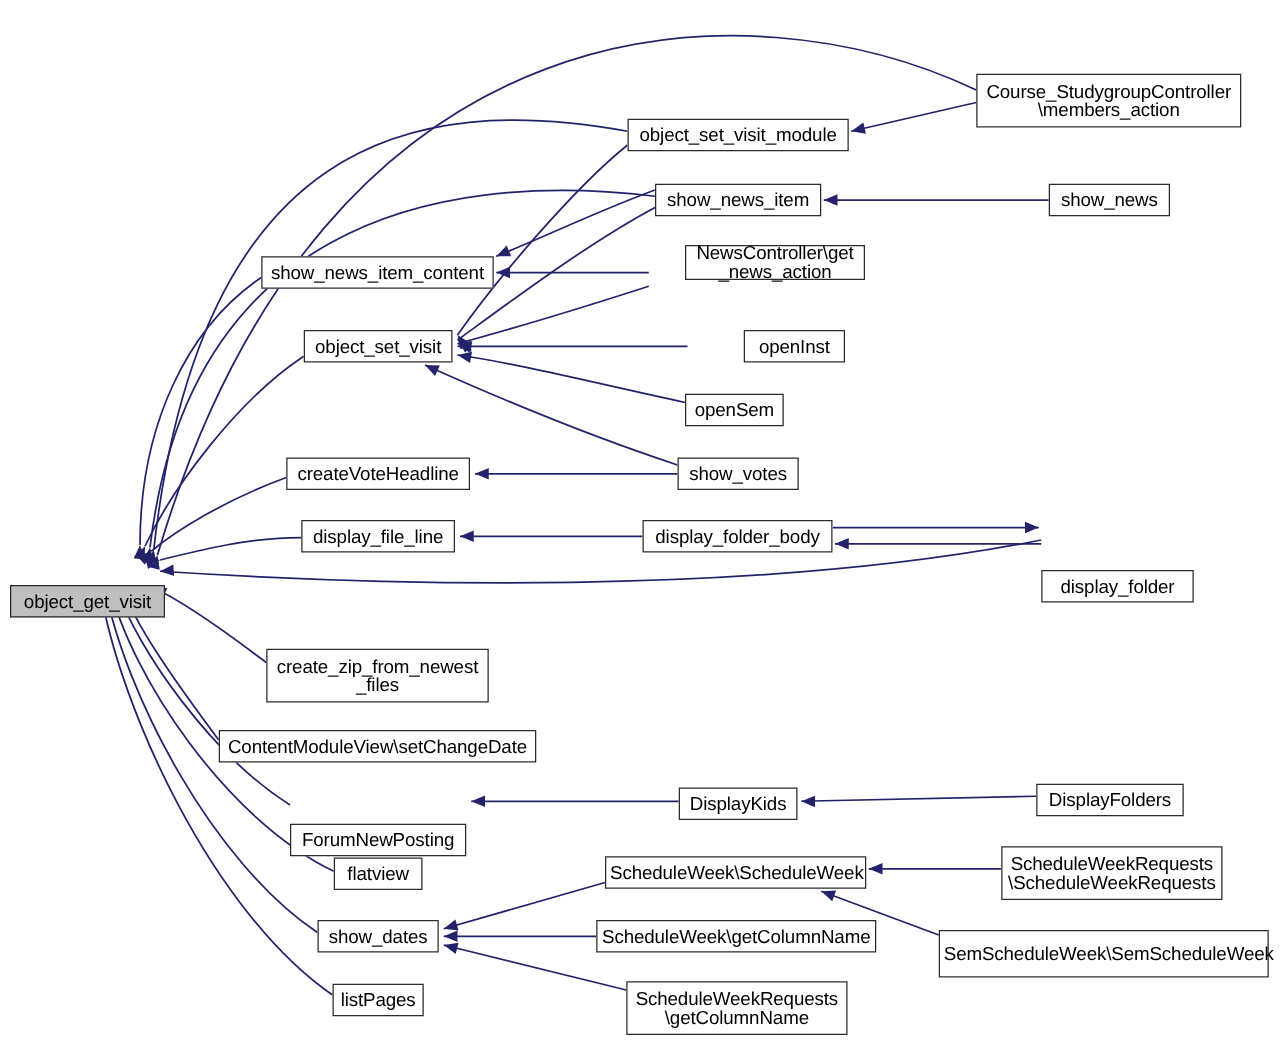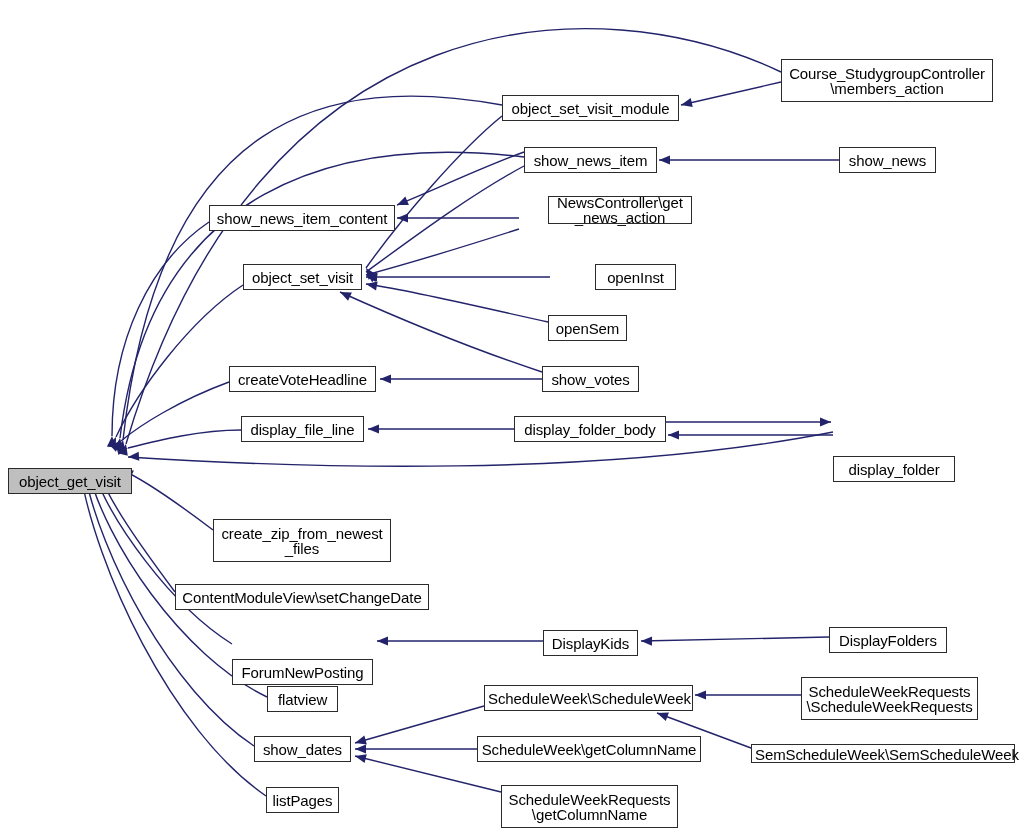--- a/index.html
+++ b/index.html
@@ -231,15 +231,15 @@
       <div class="gnode" title="ScheduleWeek\getColumnName" style="left: 477px; top: 736px; width: 224px; height: 26px;"><span class="nlabel">ScheduleWeek\getColumnName</span></div>
       <div class="gnode" title="ScheduleWeekRequests\getColumnName" style="left: 501px; top: 785px; width: 177px; height: 43px;"><span class="nlabel">ScheduleWeekRequests
 \getColumnName</span></div>
       <div class="gnode" title="Course_StudygroupController\members_action" style="left: 781px; top: 59px; width: 212px; height: 43px;"><span class="nlabel">Course_StudygroupController
 \members_action</span></div>
       <div class="gnode" title="show_news" style="left: 839px; top: 147px; width: 97px; height: 26px;"><span class="nlabel">show_news</span></div>
       <div class="gnode" title="display_folder" style="left: 833px; top: 416px; width: 122px; height: 26px; margin-top: 40px;"><span class="nlabel">display_folder</span></div>
       <div class="gnode" title="DisplayFolders" style="left: 829px; top: 627px; width: 118px; height: 26px;"><span class="nlabel">DisplayFolders</span></div>
       <div class="gnode" title="ScheduleWeekRequests\ScheduleWeekRequests" style="left: 801px; top: 677px; width: 177px; height: 43px;"><span class="nlabel">ScheduleWeekRequests
 \ScheduleWeekRequests</span></div>
-      <div class="gnode" title="SemScheduleWeek\SemScheduleWeek" style="left: 751px; top: 744px; width: 264px; height: 19px; align-items: flex-end;"><span class="nlabel">SemScheduleWeek\SemScheduleWeek</span></div>
+      <div class="gnode" title="SemScheduleWeek\SemScheduleWeek" style="left: 751px; top: 744px; width: 264px; height: 38px;"><span class="nlabel">SemScheduleWeek\SemScheduleWeek</span></div>
     </div>
 </div>
 
 </body></html>

